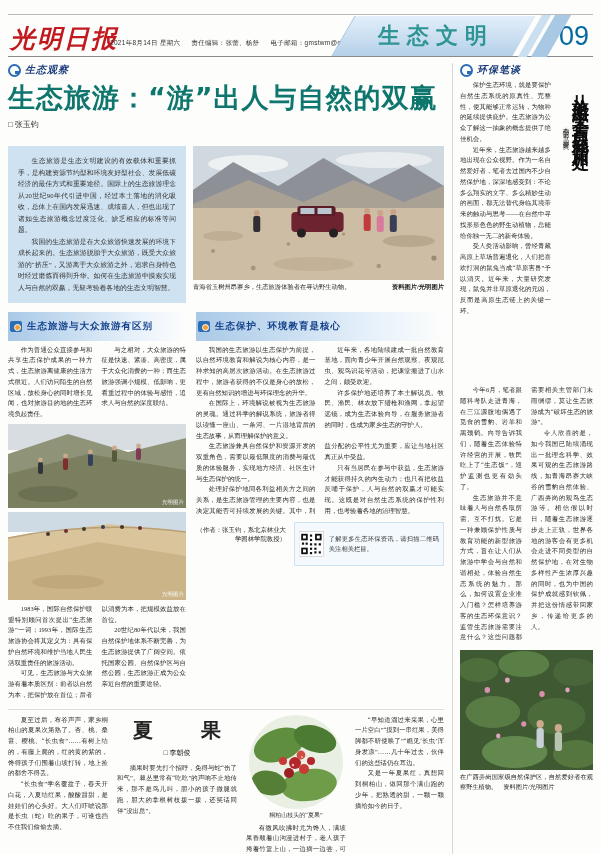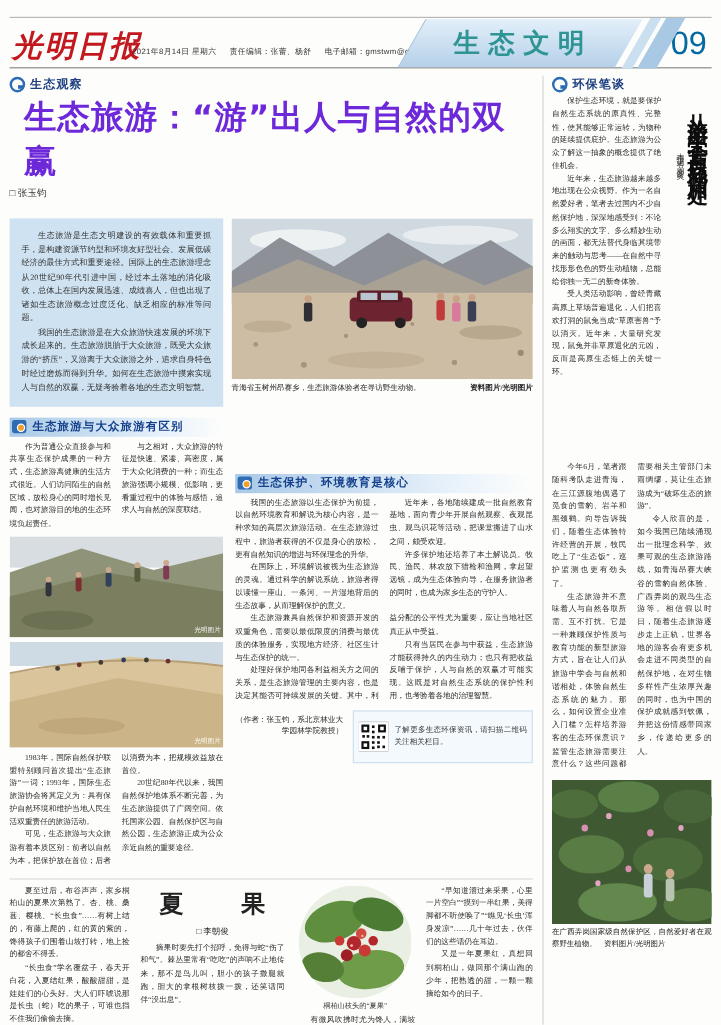--- a/index.html
+++ b/index.html
@@ -29,48 +29,48 @@
   .main { display:flex; gap:8px; margin-top:6px; }
   .left { width:436px; }
   .right { flex:1; border-left:1px solid #d8d8d8; padding-left:7px; }
 
   
   .gbadge { display:flex; align-items:center; gap:4px; margin-bottom:3px; }
   .gicon { width:13px; height:13px; border:2.5px solid #2b6cb5; border-radius:50%;
     position:relative; flex:0 0 auto; }
   .gicon::after { content:""; position:absolute; right:-1px; top:5px; width:5px; height:3px; background:#2b6cb5; }
   .gbadge .blabel { font-size:10px; font-weight:900; color:#1c3e7e;
-    font-family:"DejaVu Sans",sans-serif; letter-spacing:1px; }
-  .subhead { display:flex; align-items:center; gap:5px; height:16px; margin:4px 0 4px;
+    font-family:"DejaVu Sans",sans-serif; letter-spacing:1px;font-style:italic; }
+  .subhead { display:flex; align-items:center; gap:5px; height:29px; margin:4px 0 4px;
     background:linear-gradient(90deg,#a9c9e7,#eaf3fb 75%,#fdfdfc); padding-left:2px; }
   .camicon { width:12px; height:11px; background:#2e6db4; border-radius:2px; position:relative; flex:0 0 auto; }
   .camicon::after { content:""; position:absolute; left:3.5px; top:3px; width:5px; height:5px;
     border-radius:50%; background:#f0a030; border:1px solid #fff; }
   .subhead .stext { font-size:9.5px; font-weight:900; color:#15418c;
     font-family:"DejaVu Sans",sans-serif; letter-spacing:1px; }
 
   
   .t p { font-size:6.4px; line-height:1.68; text-align:justify; text-indent:2em; color:#2b2b2b; }
   .cols2 { columns:2; column-gap:9px; }
   .intro { width:178px; background:#cfe2f1; padding:9px 10px; flex:0 0 auto; }
   .intro p { font-size:6.8px; line-height:1.7; text-align:justify; text-indent:2em; color:#333; }
 
-  .headline { font-size:27px; font-weight:900; letter-spacing:1px; color:#6d28d9;
-    margin:3px 12px 3px; font-family:"DejaVu Sans",sans-serif; }
+  .headline { font-size:27px; font-weight:900; letter-spacing:1px; color:#0f766e;
+    margin:3px 0 3px; font-family:"DejaVu Sans",sans-serif; }
   .author { font-size:8px; color:#333; margin-bottom:16px; }
 
   .hero { display:flex; gap:7px; }
   .hero-right { flex:1; }
   .photo { display:block; width:100%; }
   .cap { display:flex; justify-content:space-between; font-size:6.3px; color:#222; padding-top:2.5px; }
   .cap .credit { font-weight:bold; white-space:nowrap; margin-left:8px; }
 
   .cols { display:flex; gap:10px; margin-top:5px; }
   .c-left { width:178px; flex:0 0 auto; }
-  .c-right { flex:1;margin-top:47px; }
+  .c-right { flex:1; }
   .photoblock { margin:4px 0; position:relative; }
   .photocredit { position:absolute; right:2px; bottom:2px; font-size:5.5px; color:#fff; opacity:.9; }
 
   .bottomrow { display:flex; gap:8px; margin-top:5px; align-items:flex-start; }
   .closing { flex:1; font-size:6.4px; text-align:right; color:#2b2b2b; padding-top:4px; }
   .qrbox { width:150px; display:flex; gap:5px; align-items:center; border:1px solid #cfe0ef;
     background:#f4f9fd; padding:4px; }
   .qrbox .qtext { font-size:6.3px; line-height:1.6; color:#333; text-align:justify; }
 
   

